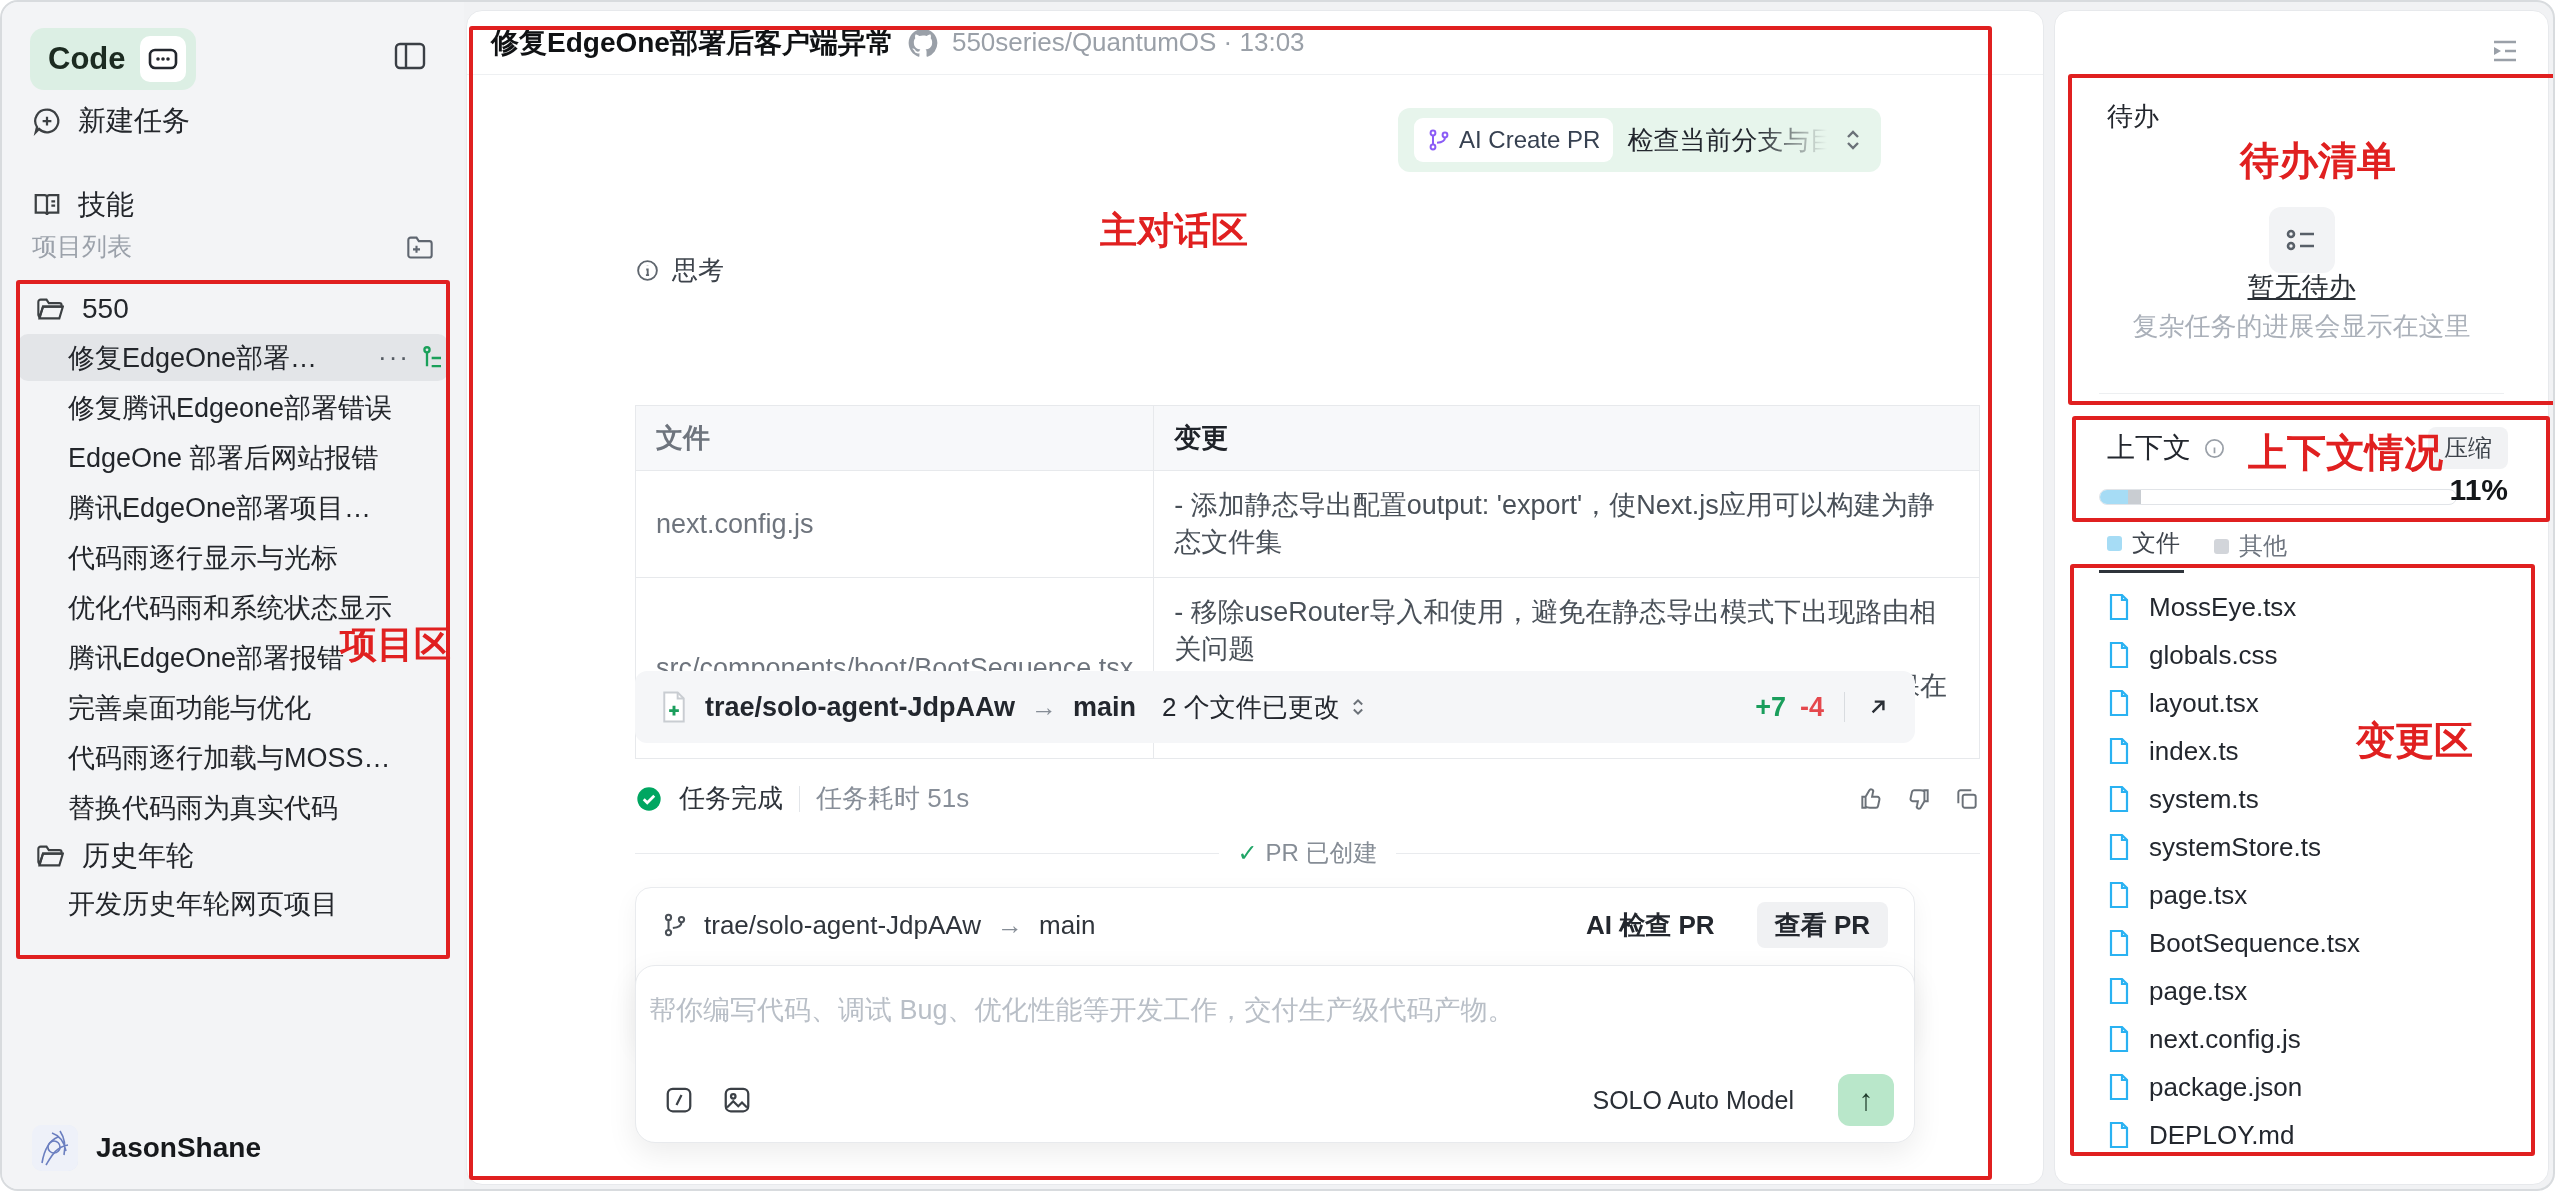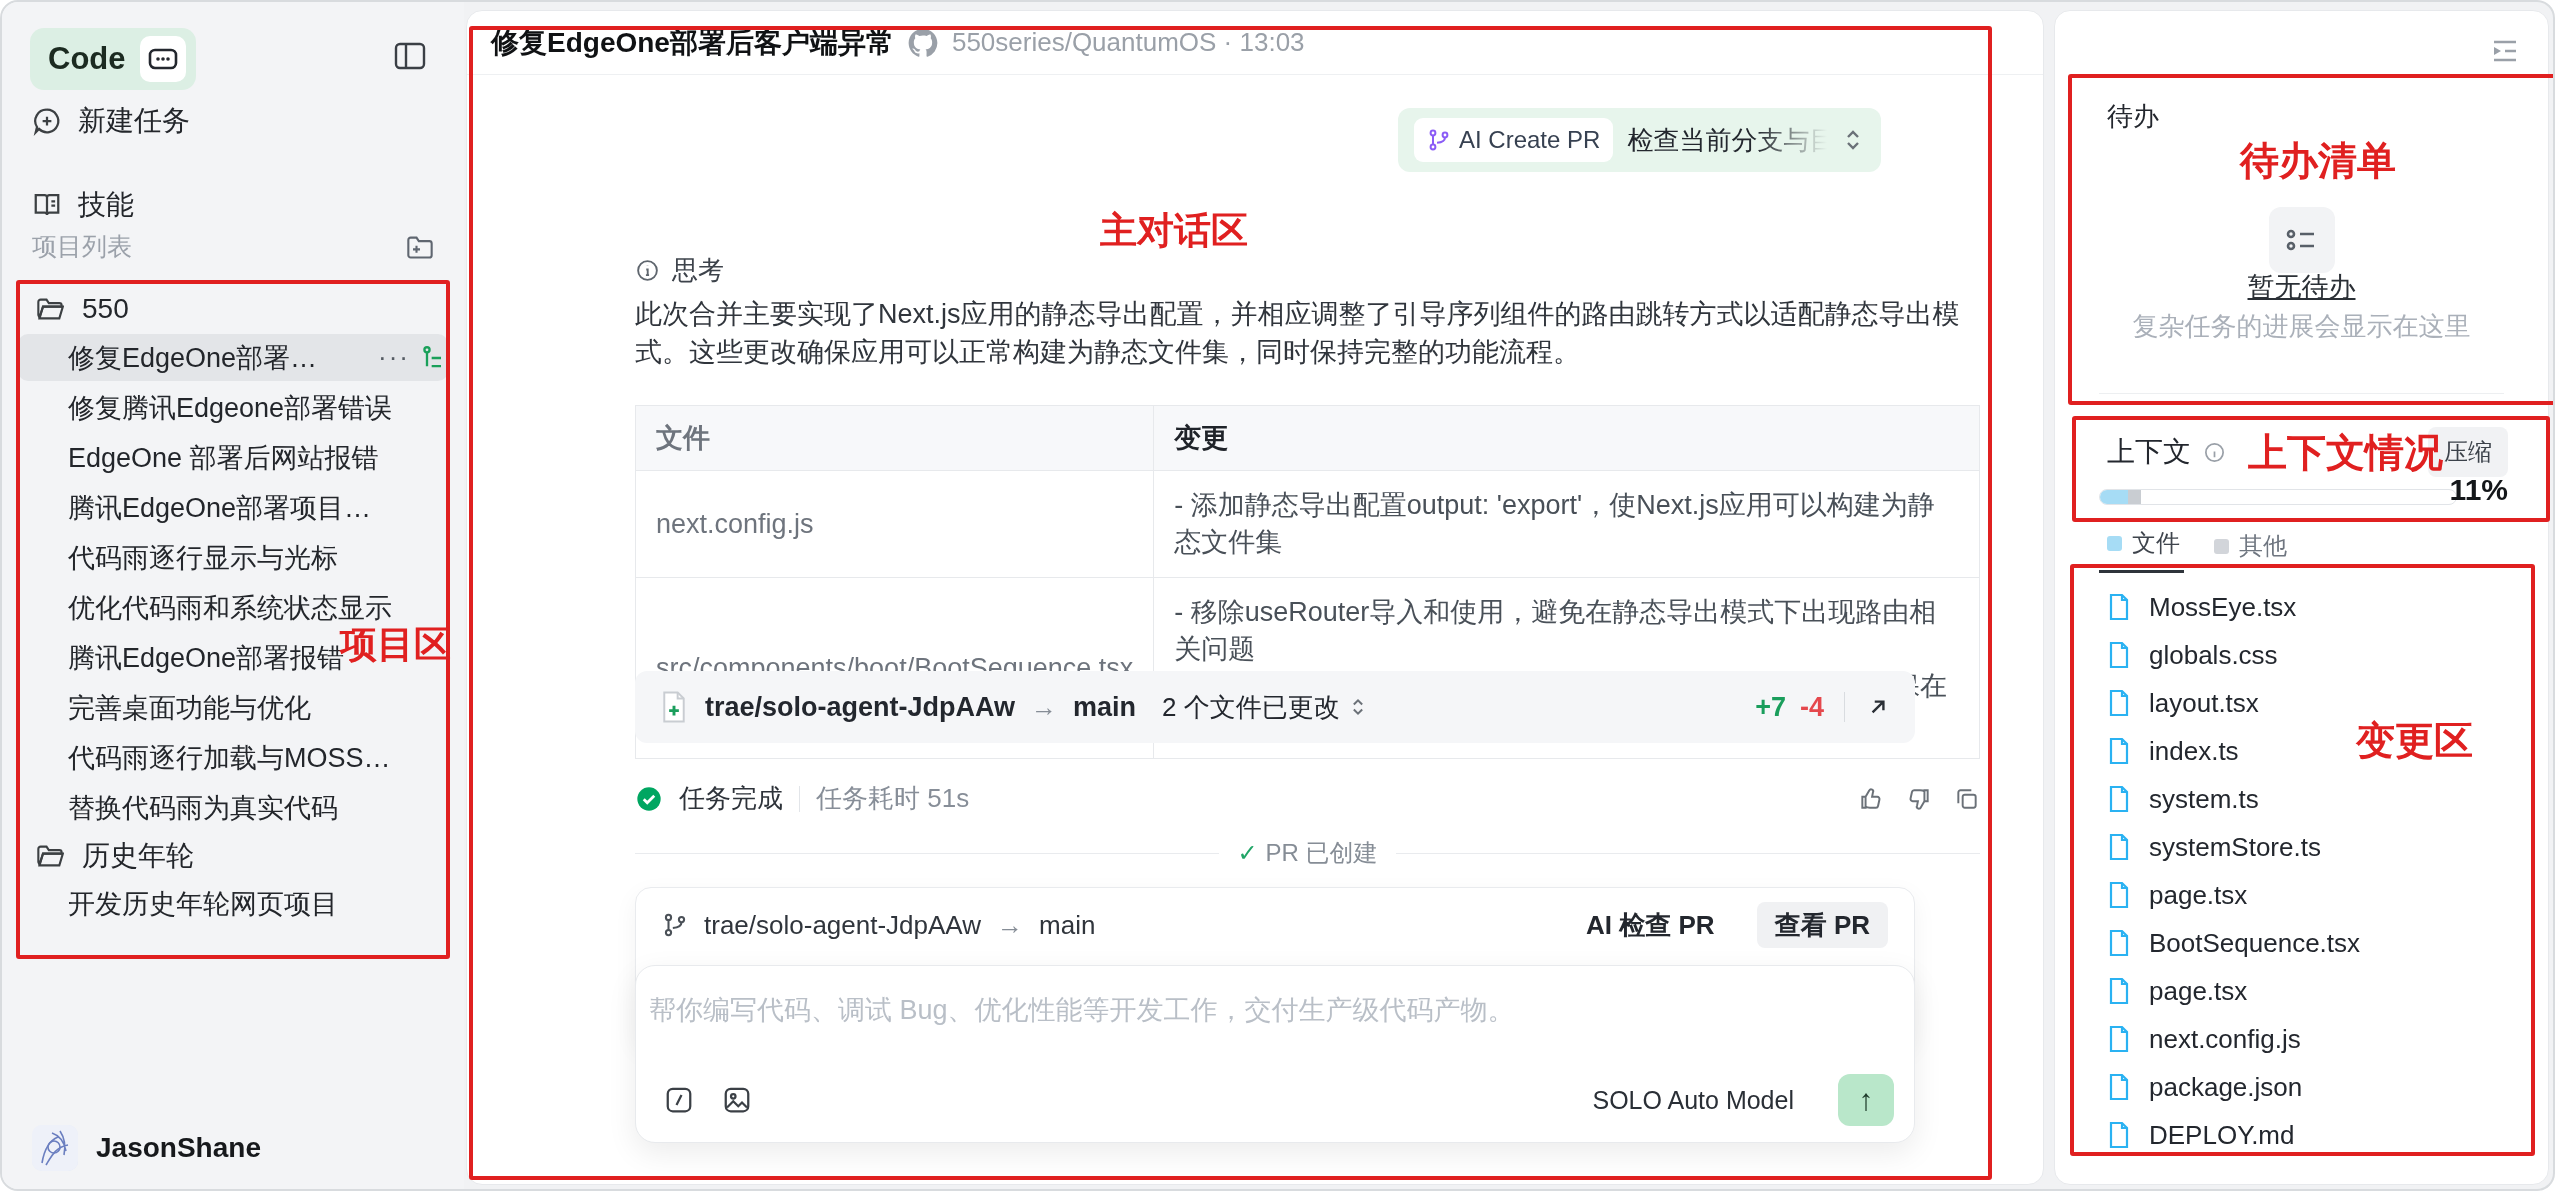--- a/index.html
+++ b/index.html
@@ -76,21 +76,21 @@
   
   .right-card{position:absolute;left:2052px;top:8px;width:495px;height:1175px;background:#fff;border:1px solid #e7e9ec;border-radius:16px;}
   .rc-collapse{position:absolute;right:26px;top:26px;cursor:pointer;}
   .todo-title{position:absolute;left:52px;top:88px;font-size:26px;color:#23272e;}
   .todo-empty-icon{position:absolute;left:50%;top:196px;transform:translateX(-50%);width:66px;height:66px;background:#f2f3f5;border-radius:12px;display:flex;align-items:center;justify-content:center;}
   .todo-empty-title{position:absolute;left:0;right:0;top:258px;text-align:center;font-size:27px;color:#2b3036;text-decoration:underline;}
   .todo-empty-desc{position:absolute;left:0;right:0;top:298px;text-align:center;font-size:26px;color:#aab0b9;}
   .rc-div{position:absolute;left:44px;right:44px;top:382px;height:1px;background:#edeff1;}
   .ctx-row{position:absolute;left:52px;right:40px;top:416px;display:flex;align-items:center;gap:12px;}
   .ctx-title{font-size:28px;color:#23272e;}
-  .ctx-compress{margin-left:auto;height:50px;display:flex;align-items:center;padding:0 16px;background:#f1f2f4;border-radius:8px;font-size:24px;color:#3c424a;cursor:pointer;}
+  .ctx-compress{margin-left:auto;height:42px;display:flex;align-items:center;padding:0 16px;background:#f1f2f4;border-radius:8px;font-size:24px;color:#3c424a;cursor:pointer;}
   .ctx-bar{position:absolute;left:44px;top:478px;width:358px;height:16px;border:1px solid #e1e4e8;border-radius:8px;background:#fff;display:flex;overflow:hidden;}
   .ctx-bar .seg-file{width:28px;background:#a6dcf5;}
   .ctx-bar .seg-other{width:13px;background:#c9cdd2;}
   .ctx-pct{position:absolute;right:40px;top:462px;font-size:30px;font-weight:700;color:#14171a;}
   .legend{position:absolute;left:52px;top:516px;display:flex;align-items:center;gap:34px;font-size:24px;}
   .legend .lg{display:flex;align-items:center;gap:10px;cursor:pointer;}
   .sq{width:15px;height:15px;border-radius:3px;display:inline-block;}
   .sq-file{background:#a6dcf5;} .sq-other{background:#d2d5da;}
   .lg-file{color:#3e444c;position:relative;padding-bottom:6px;}
   .lg-file::after{content:"";position:absolute;left:-8px;right:-4px;bottom:-8px;height:3px;background:#2f343b;}
@@ -272,21 +272,20 @@
     <div class="think-row">
       <span>
         <svg width="25" height="25" viewBox="0 0 24 24" fill="none" stroke="#5f666e" stroke-width="1.8">
             <circle cx="12" cy="12" r="9"></circle>
             <path d="M12 7.5v.2M10.8 11h1.4v5.5M10.5 16.5h3"></path>
           </svg>
       </span>
       <span>思考</span>
     </div>
 
-    <div class="summary">此次合并主要实现了Next.js应用的静态导出配置，并相应调整了引导序列组件的路由跳转方式以适配静态导出模式。这些更改确保应用可以正常构建为静态文件集，同时保持完整的功能流程。</div>
 
     <table class="chg-table">
       <thead>
           <tr>
         <th class="c-file">文件</th>
         <th>变更</th>
       </tr>
         </thead>
       <tbody>
           <tr>

